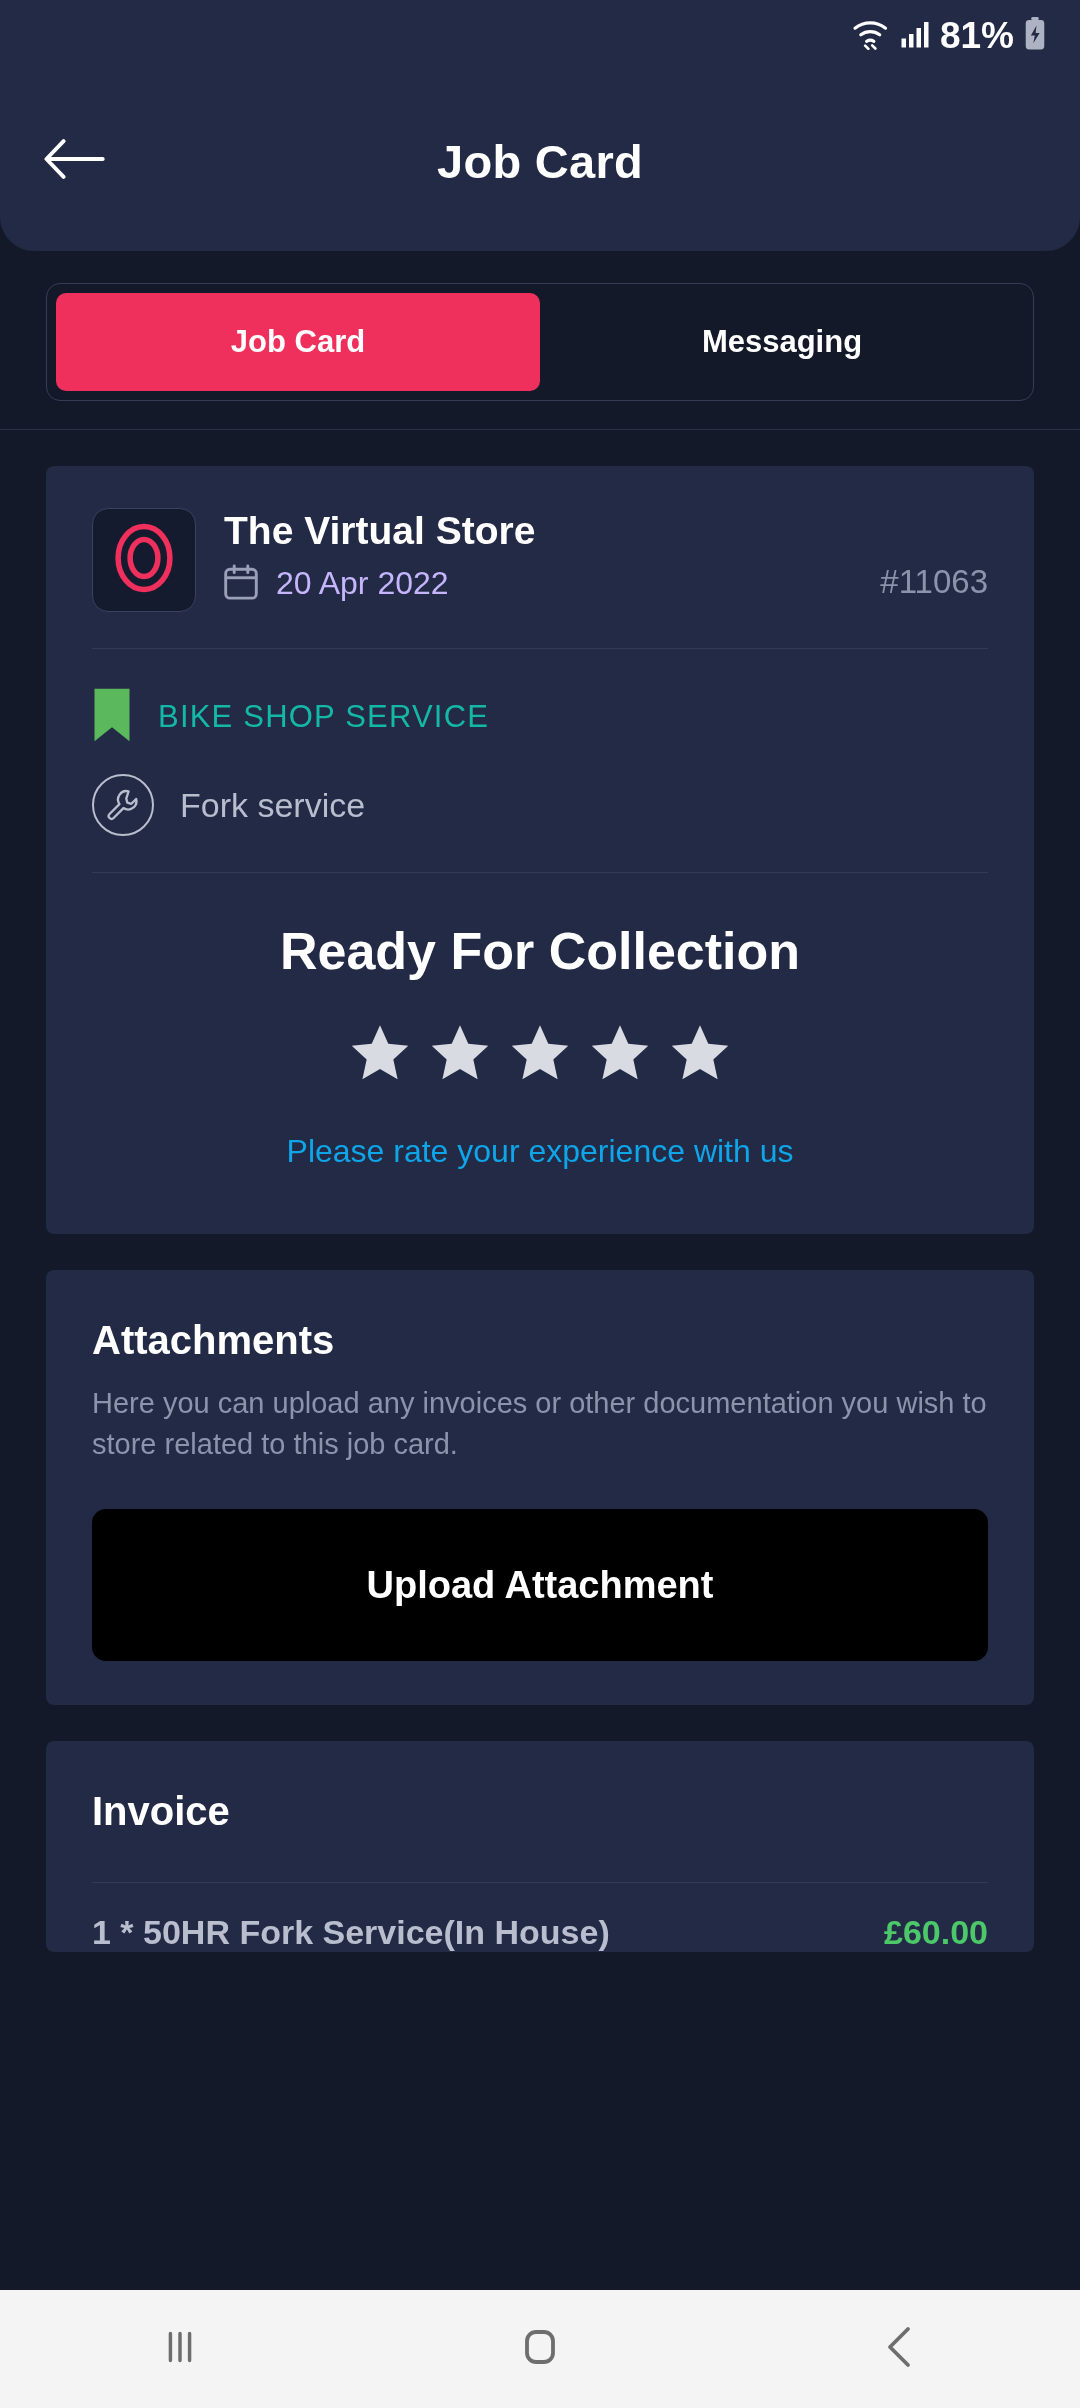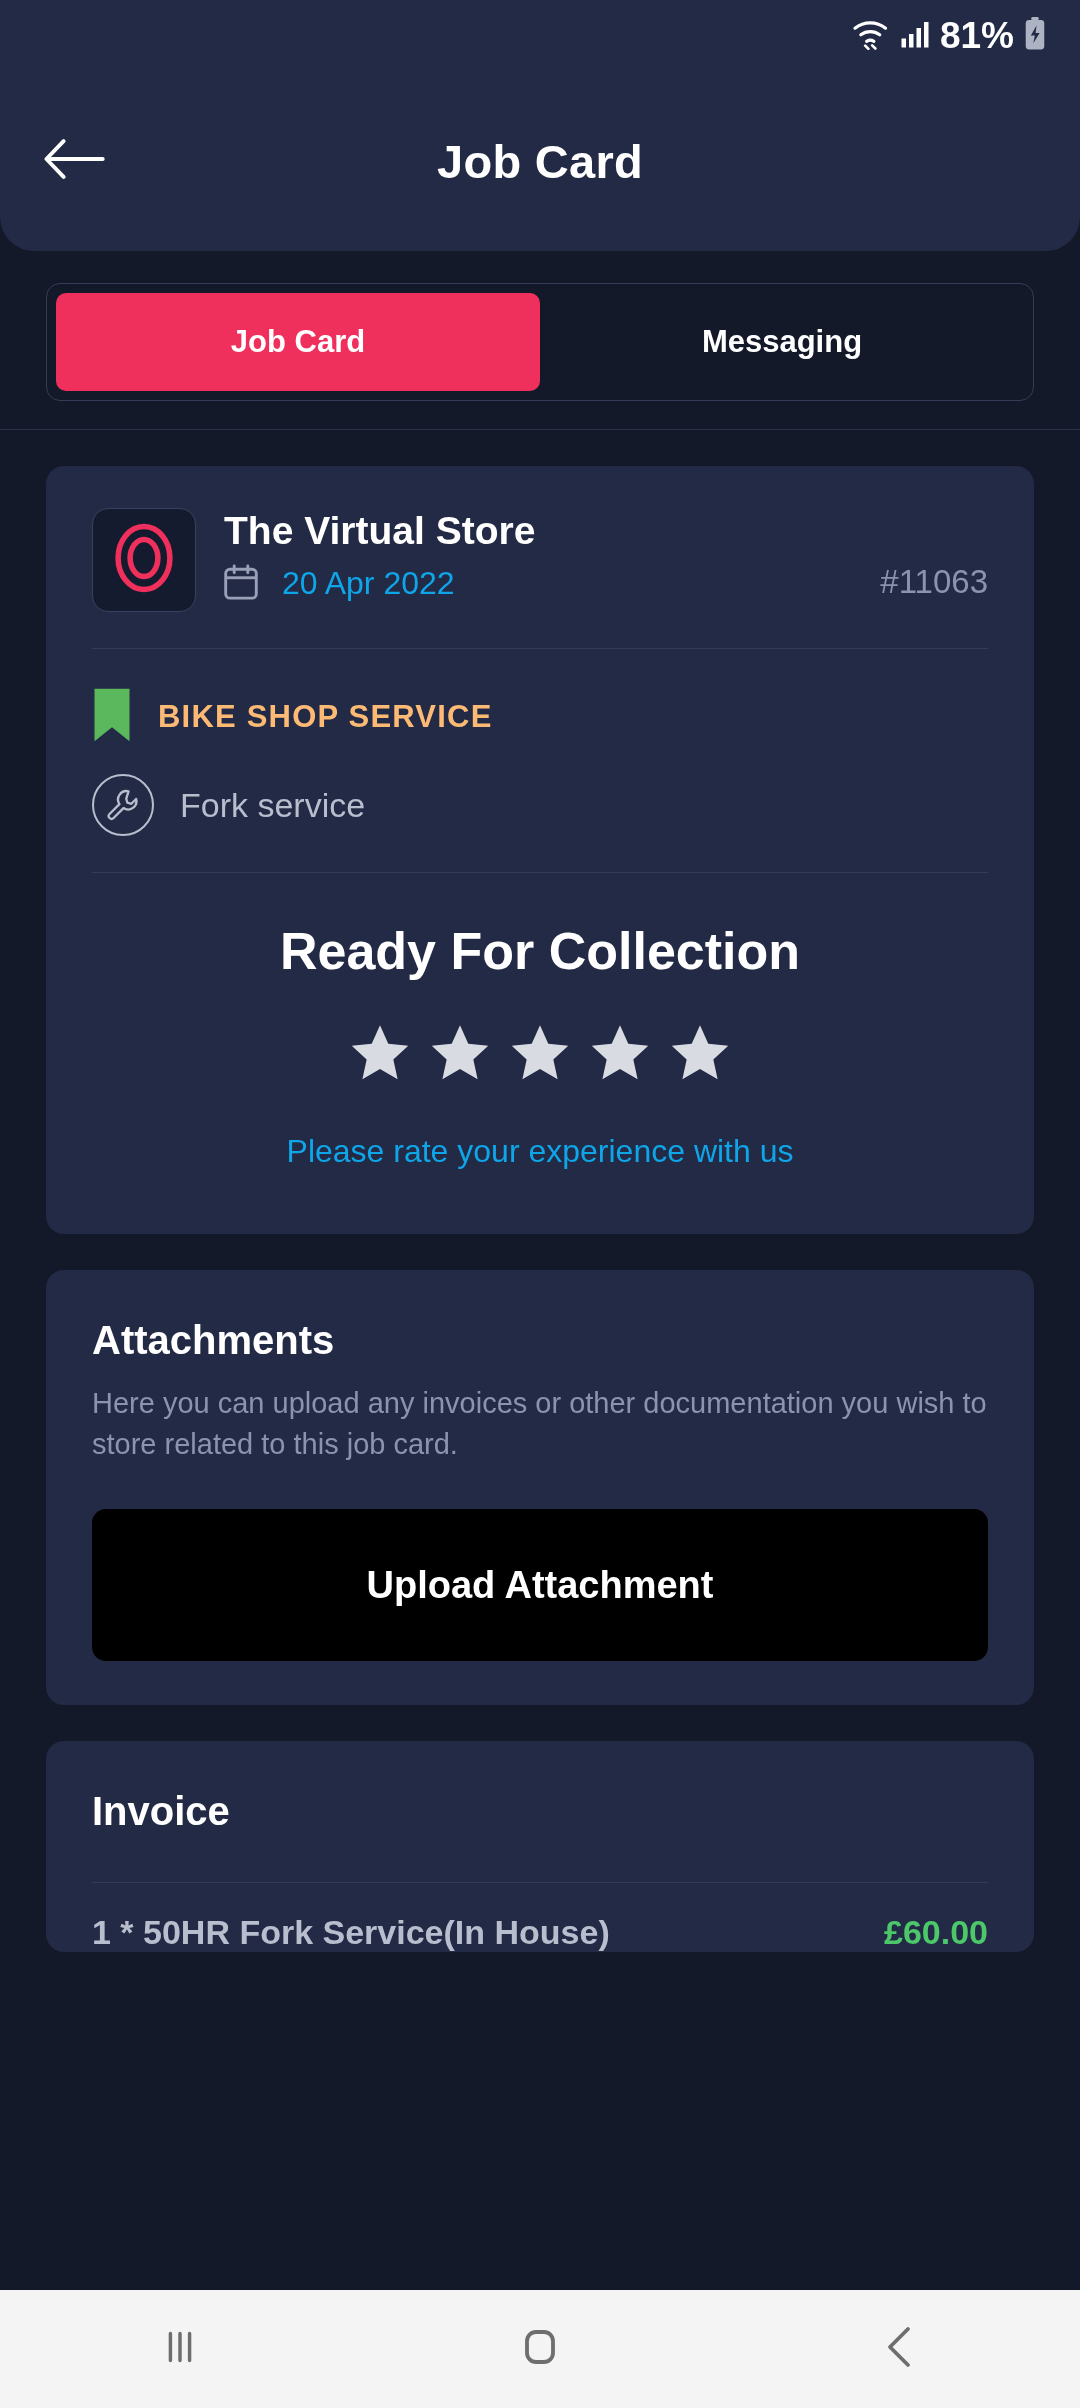--- a/index.html
+++ b/index.html
@@ -68,51 +68,51 @@
   .tab.inactive{ color:#ffffff; }
 
   .divider-line{
     height:1px; background:#2a3048; width:100%;
   }
 
   
   .content{ padding:0 46px; }
   .card{
     background:#232a45;
-    border-radius:18px;
+    border-radius:8px;
     margin-top:36px;
     padding:0;
   }
 
   
   .job-top{ display:flex; padding:42px 46px 0 46px; }
   .logo-box{
     width:104px; height:104px; flex:0 0 104px;
     background:#151b2e;
     border:1px solid #3a4160;
     border-radius:16px;
     display:flex; align-items:center; justify-content:center;
   }
   .job-meta{ flex:1; padding-left:28px; padding-top:2px; }
   .store-name{ font-size:39px; font-weight:bold; color:#ffffff; line-height:1.06; }
   .date-row{ display:flex; align-items:center; margin-top:12px; }
-  .date-txt{ font-size:32px; color:#0ea5e9; padding-left:24px; }
+  .date-txt{ font-size:32px; color:#c4b5fd; padding-left:18px; }
   .job-num{
     margin-left:auto; align-self:flex-end;
     font-size:33px; color:#8c93ad; padding-bottom:3px;
   }
 
   .hr{ height:1px; background:#333b57; margin:36px 46px 0 46px; }
 
   
   .svc{ padding:38px 46px 0 46px; }
   .svc-head{ display:flex; align-items:center; }
   .svc-head-txt{
-    font-size:31px; font-weight:bold; letter-spacing:1.2px;
-    color:#fdba74; padding-left:26px;
+    font-size:31px; font-weight:normal; letter-spacing:1.2px;
+    color:#14b8a6; padding-left:26px;
   }
   .svc-row{ display:flex; align-items:center; margin-top:27px; }
   .circ{
     width:62px; height:62px; flex:0 0 62px;
     border:2px solid #b9bece; border-radius:50%;
     display:flex; align-items:center; justify-content:center;
   }
   .svc-row-txt{ font-size:34px; color:#b9bece; padding-left:26px; }
 
   

